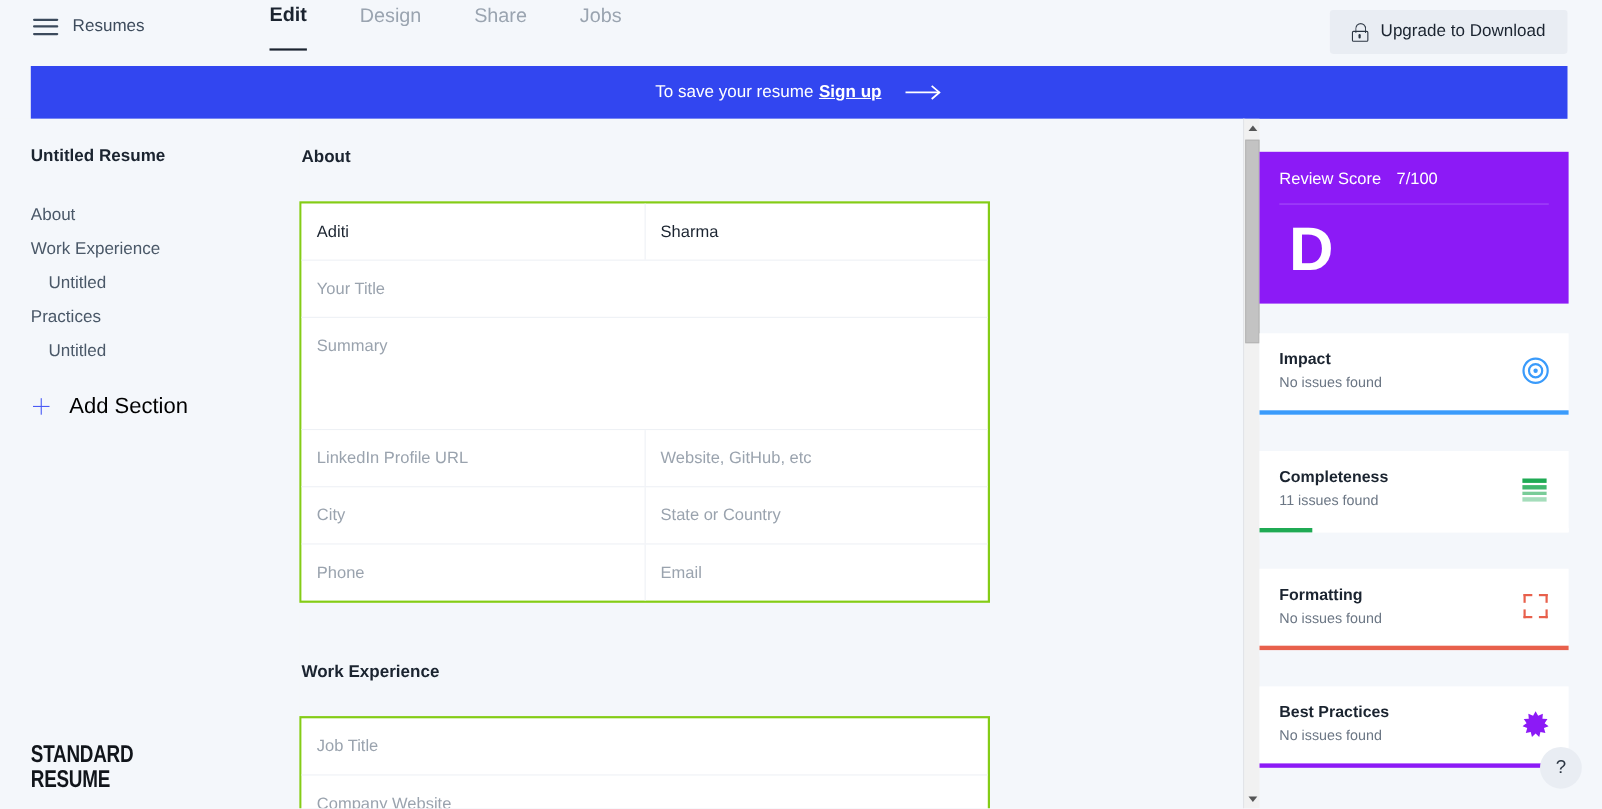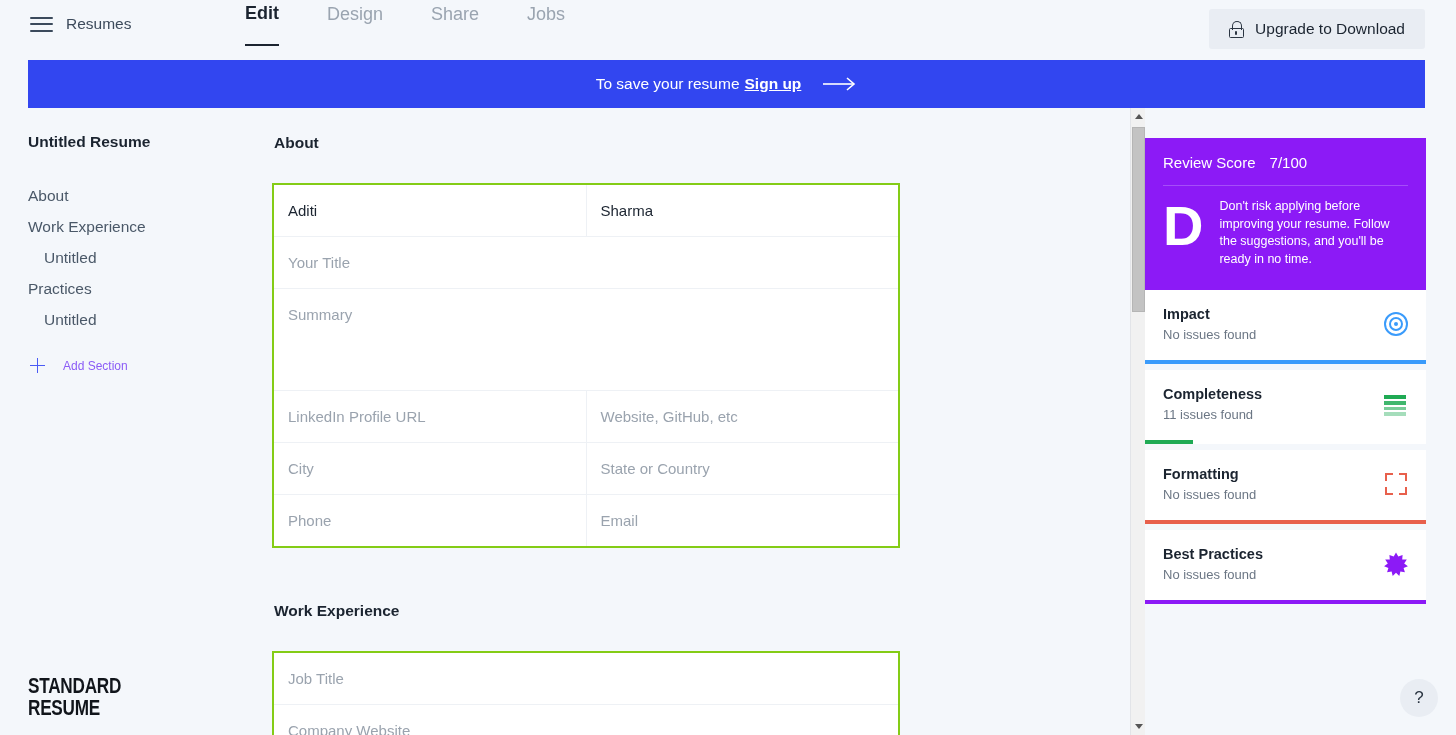--- a/index.html
+++ b/index.html
@@ -60,21 +60,21 @@
   .sidebar { position: absolute; top: 108px; left: 0; width: 272px; height: 627px; background: #f4f7fb; }
   .resume-title { position: absolute; top: 25px; left: 28px; font-size: 15.5px; font-weight: bold; color: #1b2430; }
   .nav-items { position: absolute; top: 72px; left: 28px; width: 210px; }
   .nav-item { font-size: 15.5px; color: #4a5868; line-height: 17px; padding: 7px 0; cursor: pointer; }
   .nav-item.child { padding-left: 16px; }
   .add-section { position: absolute; top: 250px; left: 30px; display: flex; align-items: center; gap: 18px; cursor: pointer; }
   .plus-ico { position: relative; width: 15px; height: 15px; }
   .plus-ico::before, .plus-ico::after { content: ""; position: absolute; background: #4a5bf5; }
   .plus-ico::before { left: 0; top: 6.5px; width: 15px; height: 1.8px; }
   .plus-ico::after { top: 0; left: 6.5px; height: 15px; width: 1.8px; }
-  .add-section-label { font-size: 12px; color: #8b5cf6; }
+  .add-section-label { font-size: 20px; color: #000000; }
   .logo { position: absolute; left: 28px; bottom: 16px; font-family: "Liberation Sans", sans-serif;
     font-weight: bold; font-size: 22px; line-height: 22px; letter-spacing: -0.3px;
     color: #11151b; transform: scaleX(0.78); transform-origin: left bottom; }
 
   
   .main { position: absolute; top: 108px; left: 272px; width: 860px; height: 627px; background: #f4f7fb; overflow: hidden; }
   .section-head { font-size: 15.5px; font-weight: bold; color: #1b2430; margin: 26px 0 0 2px; }
   .form-card { margin-top: 31px; width: 628px; background: #ffffff; border: 2px solid #84cc16; }
   .form-row { display: flex; border-bottom: 1px solid #eef1f5; }
   .form-row:last-child { border-bottom: none; }
@@ -98,21 +98,21 @@
   .review { position: absolute; top: 138px; left: 1145px; width: 281px; }
   .review-header { background: #8c1af6; padding: 16px 18px 22px 18px; }
   .rh-top { display: flex; align-items: baseline; gap: 14px; padding-bottom: 14px; border-bottom: 1px solid #a54ef8; }
   .rh-title { font-size: 15px; font-weight: normal; color: #ffffff; }
   .rh-score { font-size: 15px; color: #ffffff; }
   .rh-body { display: flex; gap: 16px; padding-top: 12px; }
   .grade { font-size: 56px; font-weight: bold; color: #ffffff; line-height: 56px; width: 58px; text-align: center; }
   .rh-desc { font-size: 12.5px; color: #ffffff; line-height: 17.5px; }
 
   .cat { background: #ffffff; margin-top: 0; position: relative; }
-  .cat-inner { display: flex; align-items: center; justify-content: space-between; padding: 16px 18px 18px 18px; }
+  .cat-inner { display: flex; align-items: center; justify-content: space-between; padding: 16px 18px 18px 18px; margin-top: 27px; }
   .cat-name { font-size: 14.5px; font-weight: bold; color: #1b2430; }
   .cat-sub { font-size: 13px; color: #6b7684; margin-top: 5px; }
   .cat-bar { height: 4px; width: 100%; background: #ffffff; }
   .cat-bar .fill { height: 4px; }
   .cat-gap { height: 6px; background: #f4f7fb; }
 
   .ico { width: 24px; height: 24px; position: relative; flex: none; }
   .target-ico { border: 2px solid #3a9bfb; border-radius: 50%; }
   .target-ico::before { content: ""; position: absolute; top: 3px; left: 3px; right: 3px; bottom: 3px; border: 2px solid #3a9bfb; border-radius: 50%; }
   .target-ico::after { content: ""; position: absolute; top: 8px; left: 8px; width: 4px; height: 4px; background: #3a9bfb; border-radius: 50%; }
@@ -257,21 +257,20 @@
   </div>
 
   <div class="review">
     <div class="review-header">
       <div class="rh-top">
         <span class="rh-title">Review Score</span>
         <span class="rh-score">7/100</span>
       </div>
       <div class="rh-body">
         <div class="grade">D</div>
-        <div class="rh-desc">Don't risk applying before improving your resume. Follow the suggestions, and you'll be ready in no time.</div>
       </div>
     </div>
 
     <div class="cat">
       <div class="cat-inner">
         <div>
           <div class="cat-name">Impact</div>
           <div class="cat-sub">No issues found</div>
         </div>
         <span class="ico target-ico"></span>

